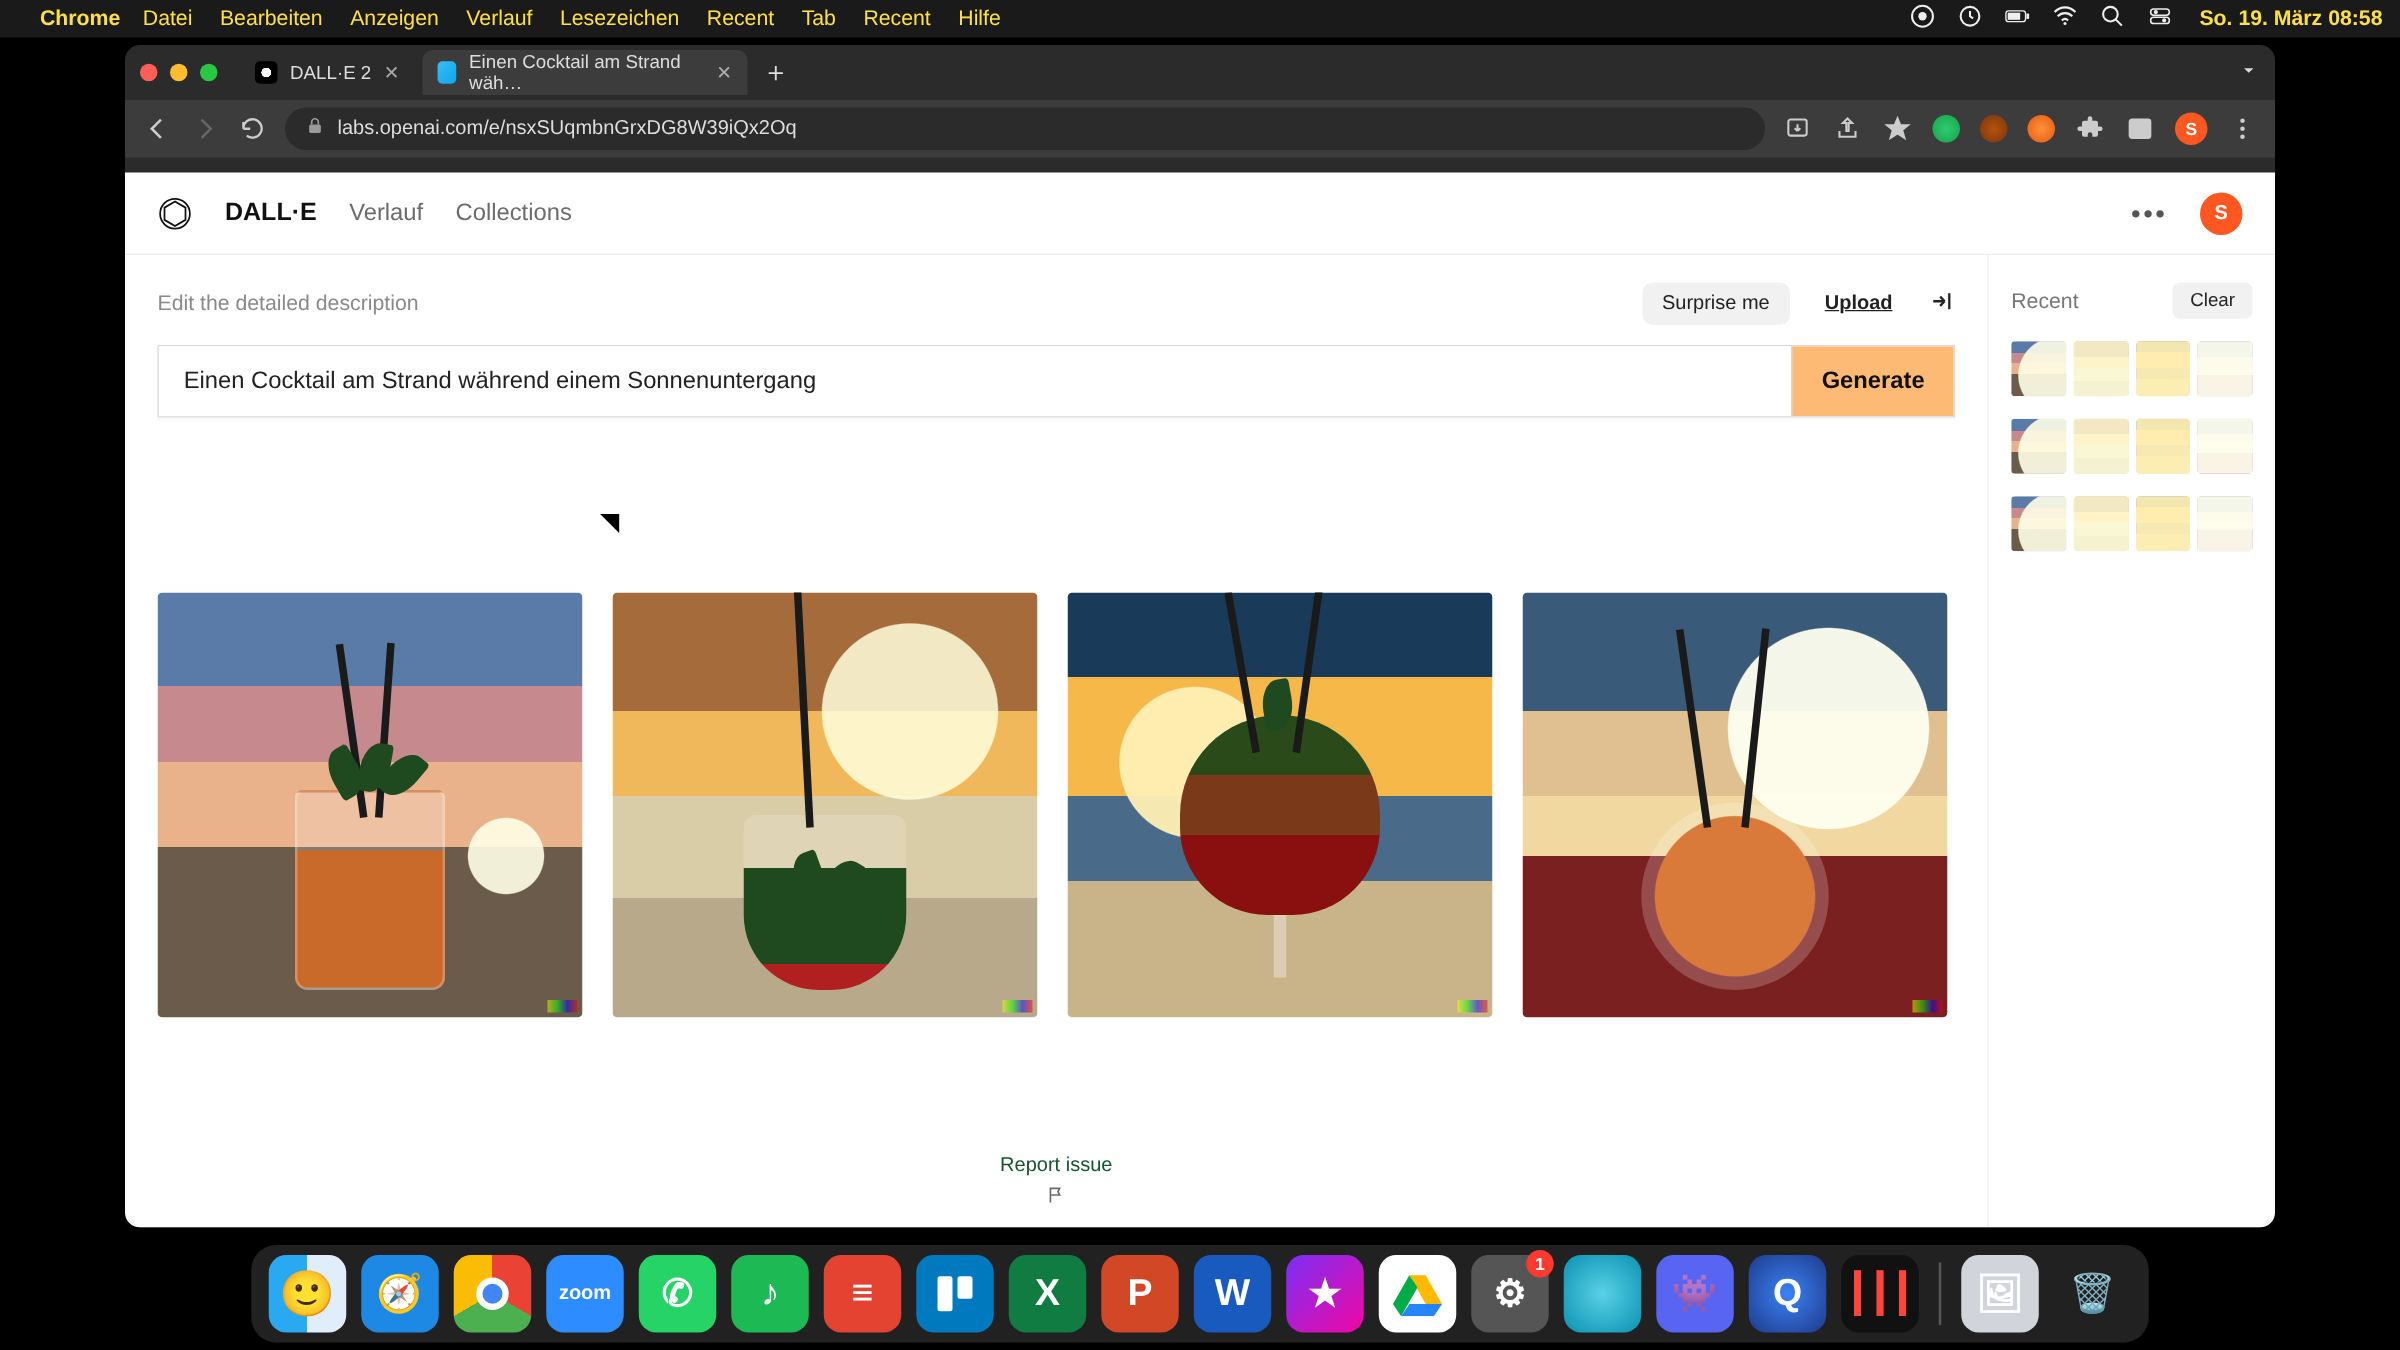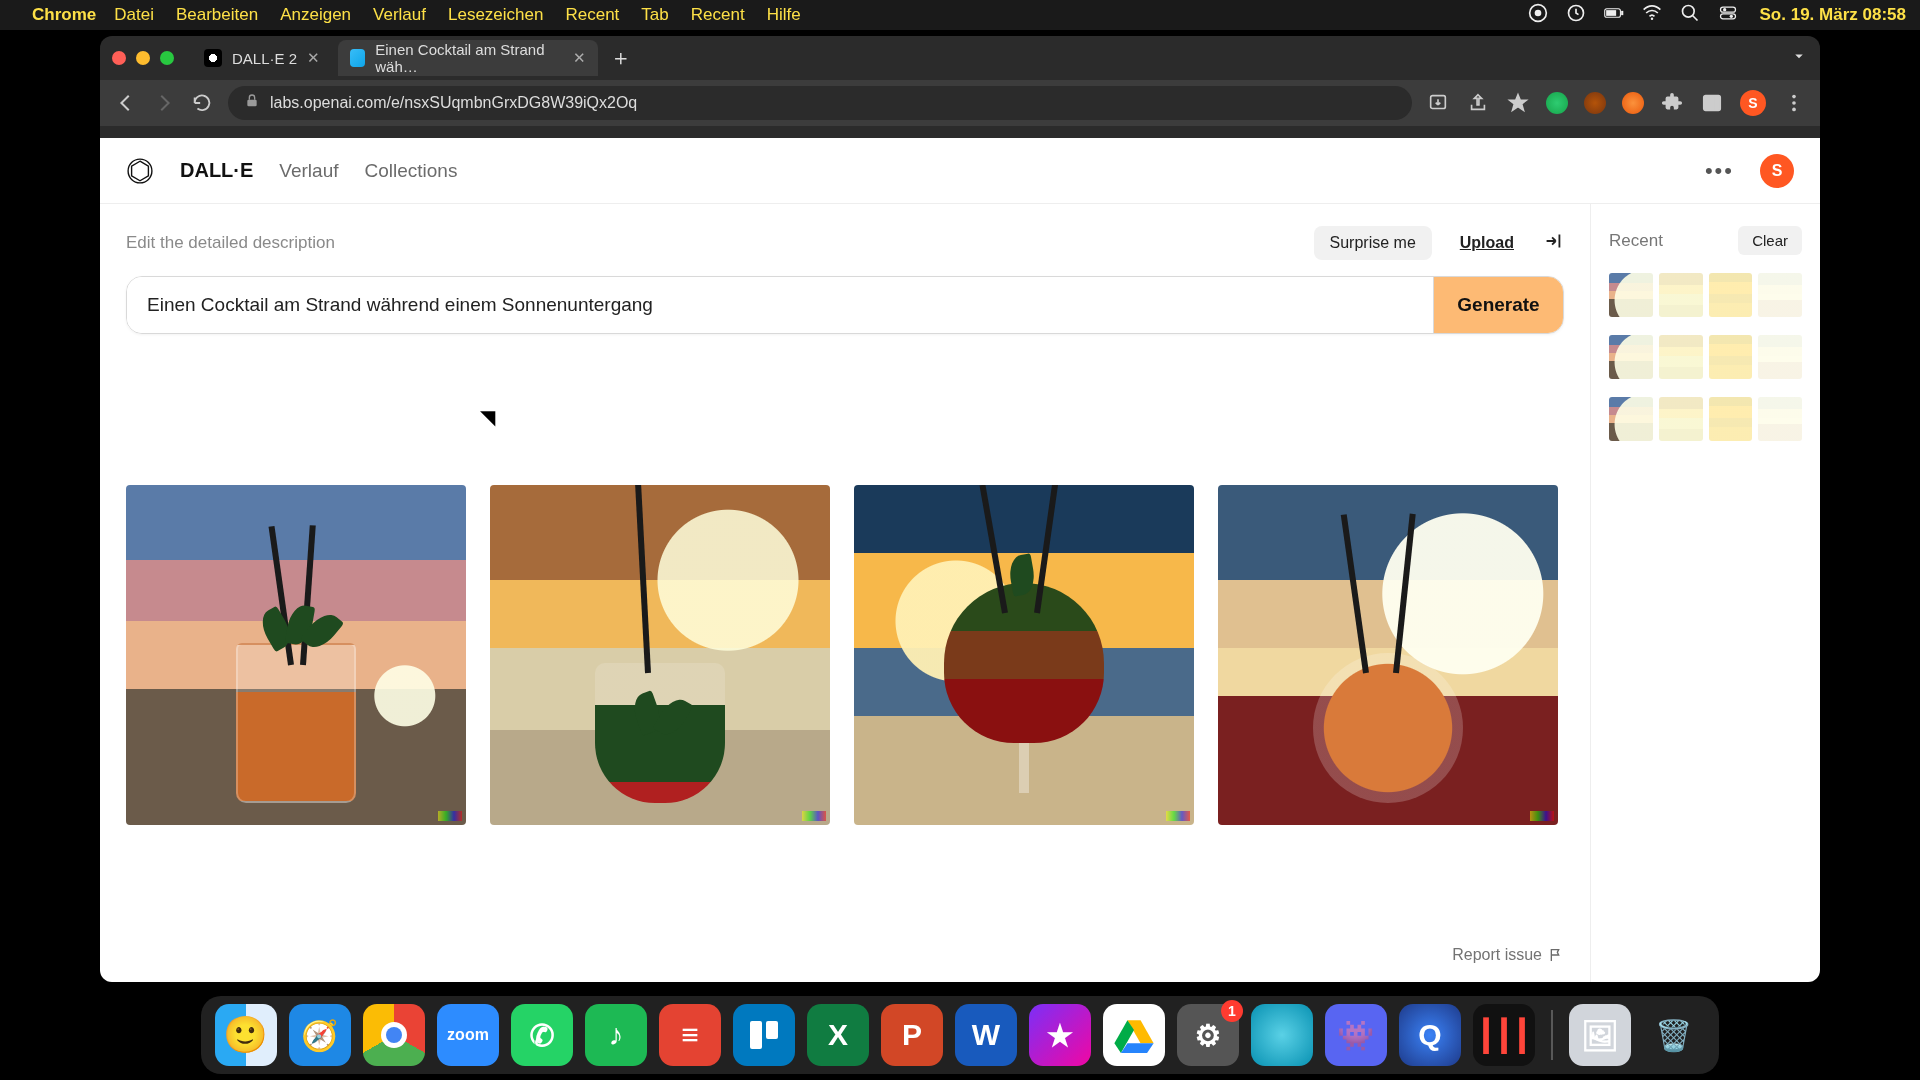--- a/index.html
+++ b/index.html
@@ -53,21 +53,21 @@
 .appnav .avatar { width: 34px; height: 34px; border-radius: 50%; background: #ff5722; color: #fff; display: flex; align-items: center; justify-content: center; font-weight: 600; }
 
 .prompt-head { display: flex; align-items: center; margin-top: 22px; gap: 12px; }
 .prompt-head .hint { color: #8a8a8a; font-size: 17px; }
 .prompt-head .sp { flex: 1; }
 .pill { padding: 8px 16px; border-radius: 8px; font-size: 16px; color: #222; }
 .pill.ghost { background: #f1f1f1; }
 .pill.plain { font-weight: 600; text-decoration: underline; }
 .collapse-ic svg { width: 22px; height: 22px; fill: #222; }
 
-.prompt-row { display: flex; margin-top: 16px; border: 1px solid #d9d9d9; border-radius: 16px; overflow: hidden; height: 58px; box-shadow: 0 1px 3px rgba(0,0,0,.05); }
+.prompt-row { display: flex; margin-top: 16px; border: 1px solid #d9d9d9; border-radius: 0; overflow: hidden; height: 58px; box-shadow: 0 1px 3px rgba(0,0,0,.05); }
 .prompt-input { flex: 1; border: none; padding: 0 20px; font-size: 19px; color: #222; outline: none; }
 .gen-btn { width: 130px; border-left: 1px solid #d9d9d9; background: #fdba74; display: flex; align-items: center; justify-content: center; font-weight: 700; font-size: 19px; color: #111; }
 
 .results { flex: 1; display: flex; align-items: center; gap: 24px; margin-top: 40px; }
 .result { width: 340px; height: 340px; border-radius: 4px; position: relative; overflow: hidden; }
 .result .mark { position: absolute; right: 4px; bottom: 4px; width: 24px; height: 10px; background: linear-gradient(90deg,#ff0,#0f0,#00f,#f00); opacity: .5; }
 
 
 .r1 { background:
   radial-gradient(circle at 82% 62%, rgba(255,255,230,.9) 0 30px, transparent 31px),
@@ -88,21 +88,21 @@
 .glass { position: absolute; left: 50%; transform: translateX(-50%); bottom: 22px; }
 .g-tumb { width: 120px; height: 160px; background: linear-gradient(180deg, rgba(255,255,255,.2) 0 30%, #c96a2a 30% 100%); border-radius: 6px 6px 10px 10px; border: 2px solid rgba(255,255,255,.25); }
 .g-short { width: 130px; height: 140px; background: linear-gradient(180deg, rgba(255,255,255,.15) 0 30%, #1f4a1f 30% 85%, #b02020 85% 100%); border-radius: 10px 10px 60px 60px; }
 .g-wine { width: 160px; height: 220px; }
 .g-wine .bowl { width: 160px; height: 160px; background: linear-gradient(180deg,#2a4a1a 0 30%, #7a3a1a 30% 60%, #8a1010 60% 100%); border-radius: 80px 80px 70px 70px; }
 .g-wine .stem { width: 10px; height: 50px; background: rgba(255,255,255,.35); margin: 0 auto; }
 .g-round { width: 150px; height: 150px; background: radial-gradient(circle, #d97a3a 0 60%, rgba(255,255,255,.2) 61% 100%); border-radius: 50%; }
 .straw { position: absolute; width: 6px; background: #1a1a1a; transform-origin: bottom center; }
 .leaf { position: absolute; width: 24px; height: 40px; background: #1f4a1f; border-radius: 60% 10% 60% 10%; }
 
-.report { text-align: right; color: #737373; font-size: 16px; padding: 10px 0 0; display: flex; justify-content: flex-end; align-items: center; gap: 6px; }
+.report { text-align: right; color: #14532d; font-size: 16px; padding: 10px 0 0; display: flex; justify-content: flex-end; align-items: center; gap: 6px; flex-direction: column; }
 
 
 .sidebar { width: 230px; border-left: 1px solid #eee; padding: 22px 18px; display: flex; flex-direction: column; gap: 18px; }
 .sidebar .head { display: flex; align-items: center; }
 .sidebar .head .t { color: #777; font-size: 17px; }
 .sidebar .head .sp { flex: 1; }
 .sidebar .clear { background: #f1f1f1; padding: 6px 14px; border-radius: 6px; font-size: 15px; color: #222; font-weight: 500; }
 .thumb-row { display: flex; gap: 6px; }
 .thumb { width: 44px; height: 44px; border-radius: 3px; }
 

